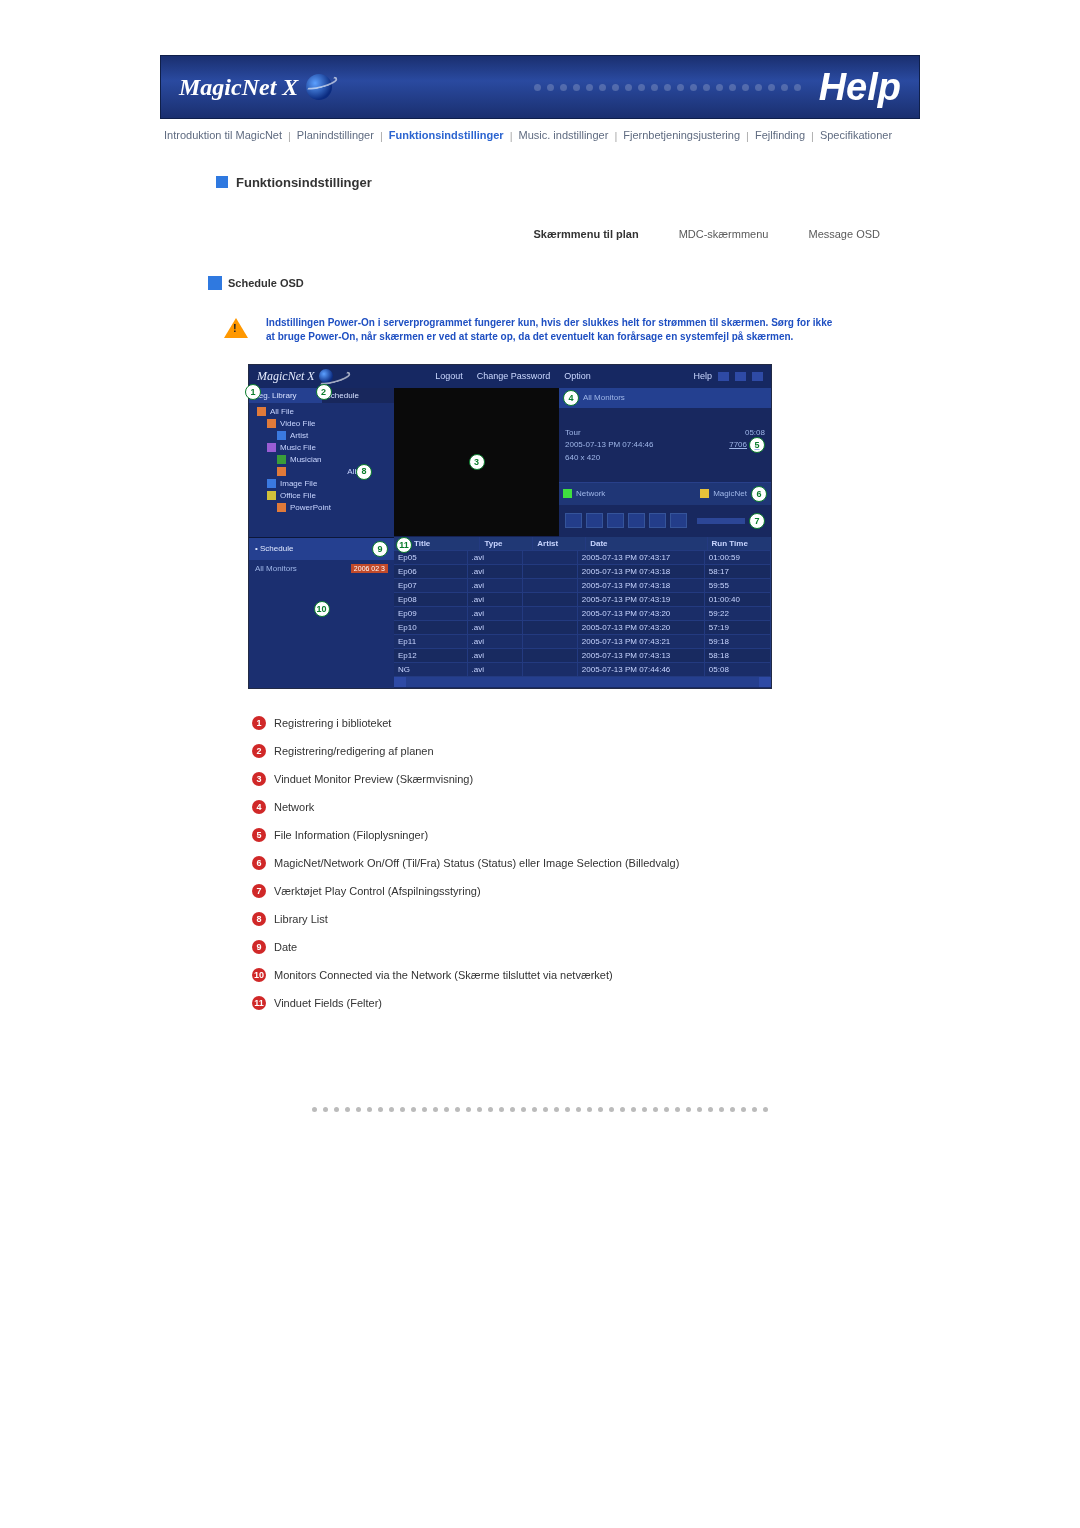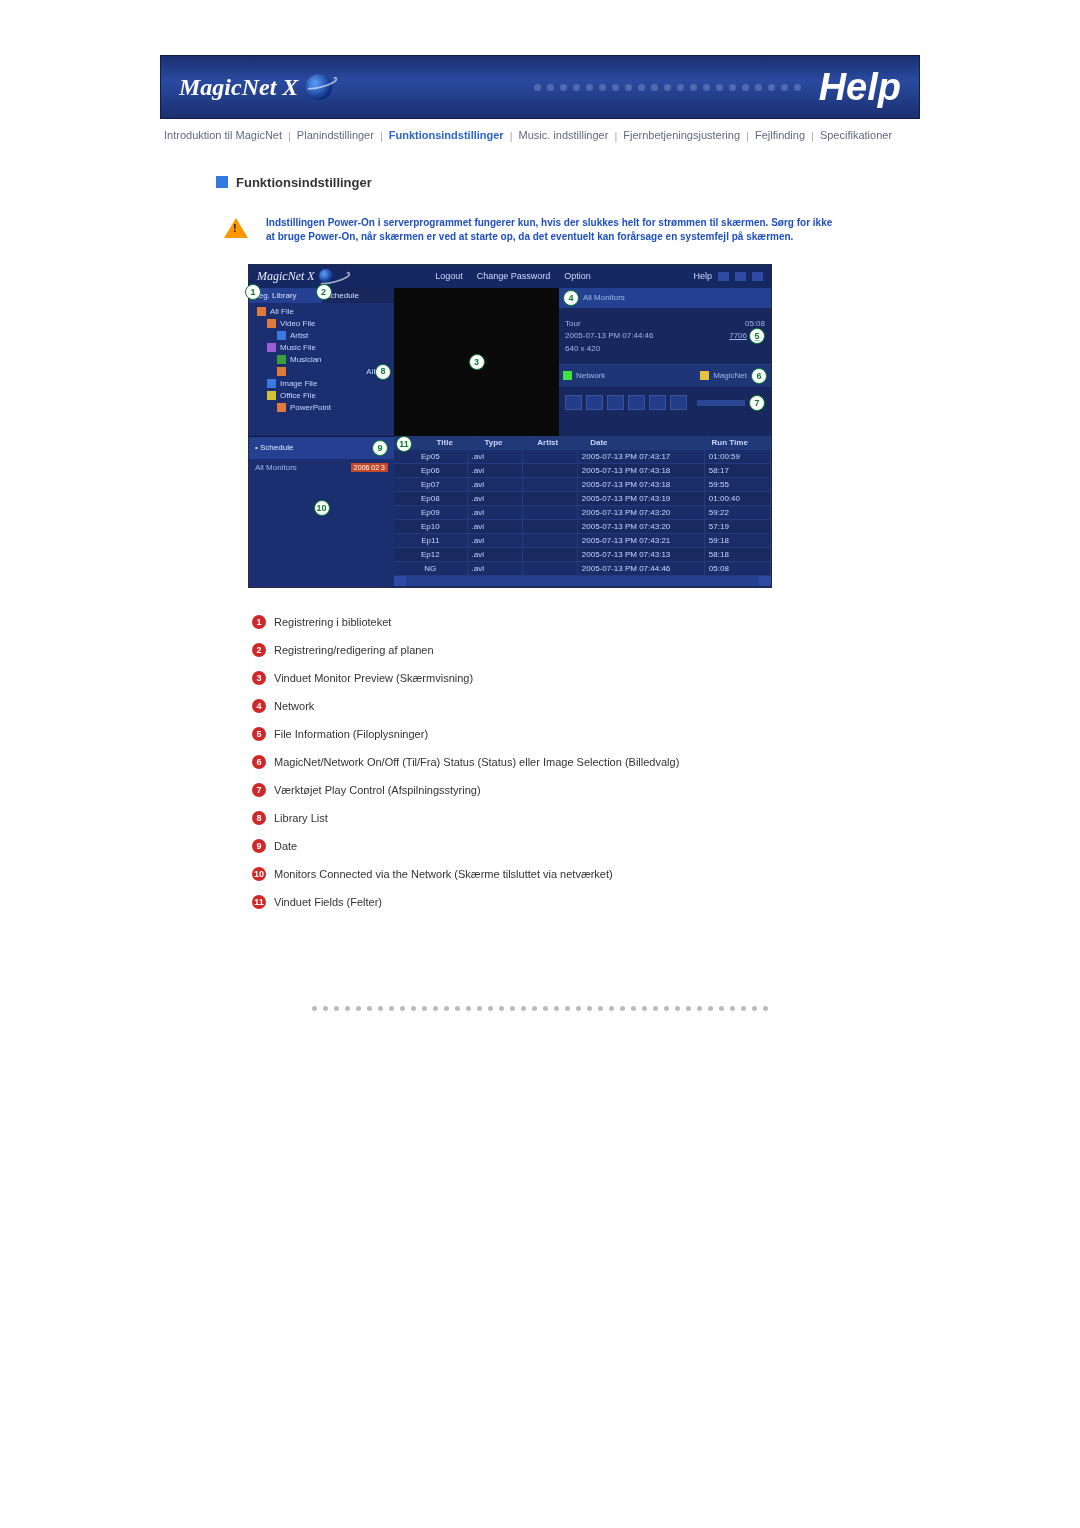--- a/index.html
+++ b/index.html
@@ -224,21 +224,21 @@
     background: #fff;
     color: #0a7d2c;
     font-weight: bold;
     font-size: 9px;
     align-items: center;
     justify-content: center;
     border: 1px solid #0a7d2c;
     flex-shrink: 0;
   }
   .tree {
-    padding: 3px 5px 6px 8px;
+    padding: 3px 24px 6px 8px;
     font-size: 8px;
     line-height: 1.5;
     color:#c8d5ff;
   }
   .tree .row { display:flex; align-items:center; gap:4px; }
   .tree .ico { width:9px; height:9px; background:#d47a2a; }
   .tree .ico.p { background:#9a5dd4;}
   .tree .ico.g { background:#3a9e3a;}
   .tree .ico.b { background:#3a79e0;}
   .tree .ico.o { background:#e07a3a;}
@@ -252,21 +252,21 @@
     display:flex; align-items:center; justify-content:center;
     position:relative;
   }
   .pane-right {
     width: 212px;
     background: #18285f;
     font-size: 8px;
     position: relative;
   }
   .pr-block {
-    padding: 11px 6px;
+    padding: 20px 6px;
     border-bottom: 1px solid #28408a;
   }
   .pr-row { display:flex; justify-content:space-between; align-items:center; }
   .pr-title-bar { background:#244090; padding:2px 4px; display:flex; justify-content:space-between; align-items:center;}
   .pr-net { background:#1f3676; padding:3px 4px; display:flex; justify-content:space-between; align-items:center;}
   .controls {
     padding:8px 6px;
     display:flex; gap:4px; align-items:center;
   }
   .cbtn {
@@ -289,21 +289,21 @@
     background:#182a65;
     font-size:8px;
   }
   .grid-head, .grid-row {
     display:flex;
     color:#c8d5ff;
     border-bottom:1px solid #233a80;
   }
   .grid-head { background:#203875; font-weight:bold; position:relative;}
   .gc { padding:2px 4px; border-right:1px solid #233a80;}
-  .gc.t { width:70px;text-align:center;}
+  .gc.t { width:70px;}
   .gc.ty { width:50px;}
   .gc.a { width:50px;}
   .gc.d { width:128px;}
   .gc.r { width:62px;}
   .grid-row { background:#1a2d68;}
   .grid-row:nth-child(even){ background:#182a60;}
   .scroll-corner { background:#253f8e; height:10px; display:flex; justify-content:space-between;}
   .scroll-corner .sbtn{ width:12px; height:10px; background:#2e4aa5;}
 
   .legend {
@@ -396,21 +396,30 @@
     <span class="nav-item">Fejlfinding</span>
     <span class="nav-sep">|</span>
     <span class="nav-item">Specifikationer</span>
   </div>
 
   <div class="section-title-row">
     <span class="sq-icon"></span>
     <span class="section-title">Funktionsindstillinger</span>
   </div>
 
-
+  <div class="tab-row">
+    <span class="tab-item active">Skærmmenu til plan</span>
+    <span class="tab-item">MDC-skærmmenu</span>
+    <span class="tab-item">Message OSD</span>
+  </div>
+
+  <div class="sub-title-row">
+    <span class="mini-icon"></span>
+    <span class="sub-title">Schedule OSD</span>
+  </div>
 
   <div class="warning-block">
     <div class="warn-icon"></div>
     <div class="warn-text">Indstillingen Power-On i serverprogrammet fungerer kun, hvis der slukkes helt for strømmen til skærmen. Sørg for ikke at bruge Power-On, når skærmen er ved at starte op, da det eventuelt kan forårsage en systemfejl på skærmen.</div>
   </div>
 
   <div class="app-shot">
     <div class="app-top">
       <div class="app-top-left">
         <span>MagicNet X</span>

